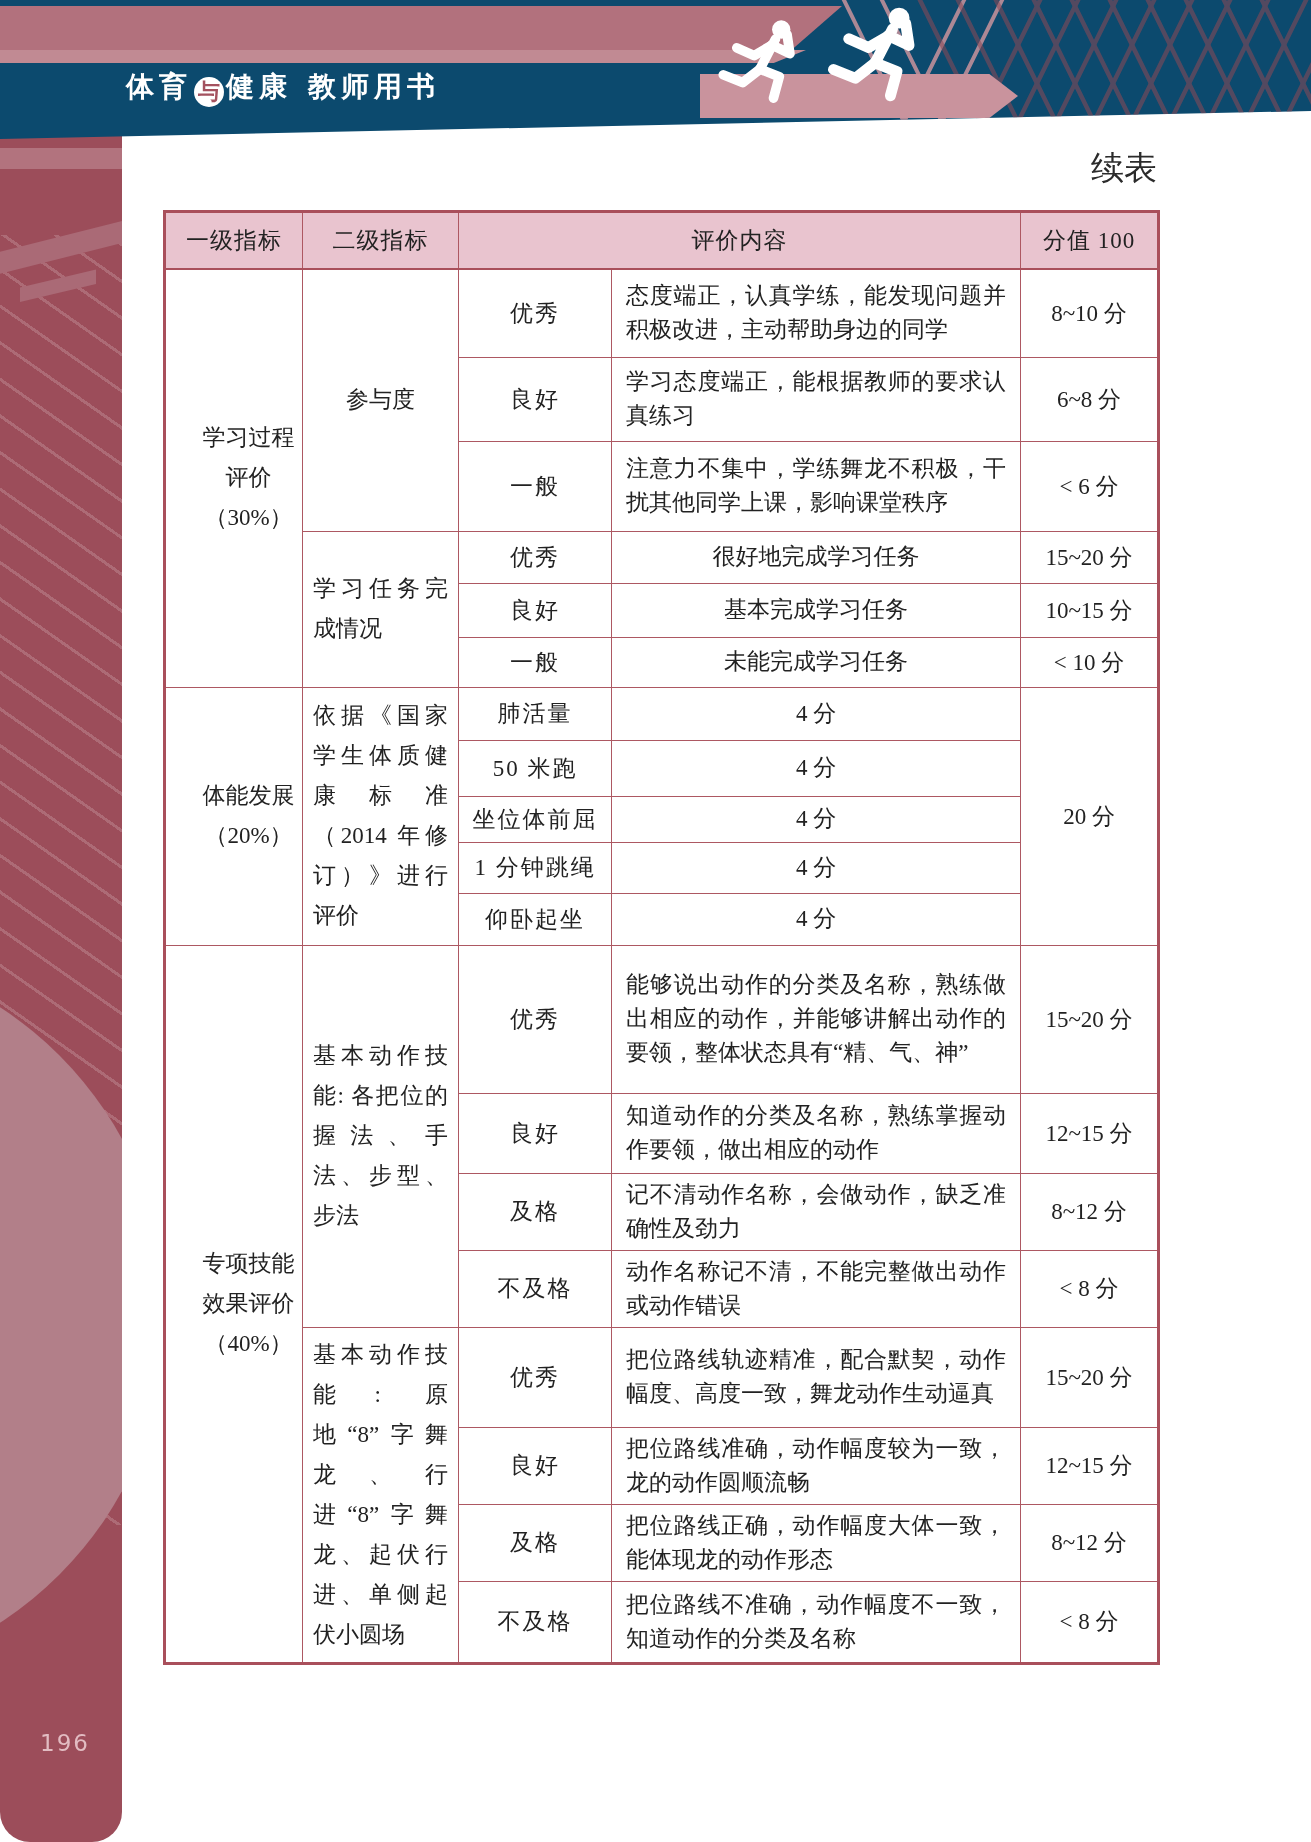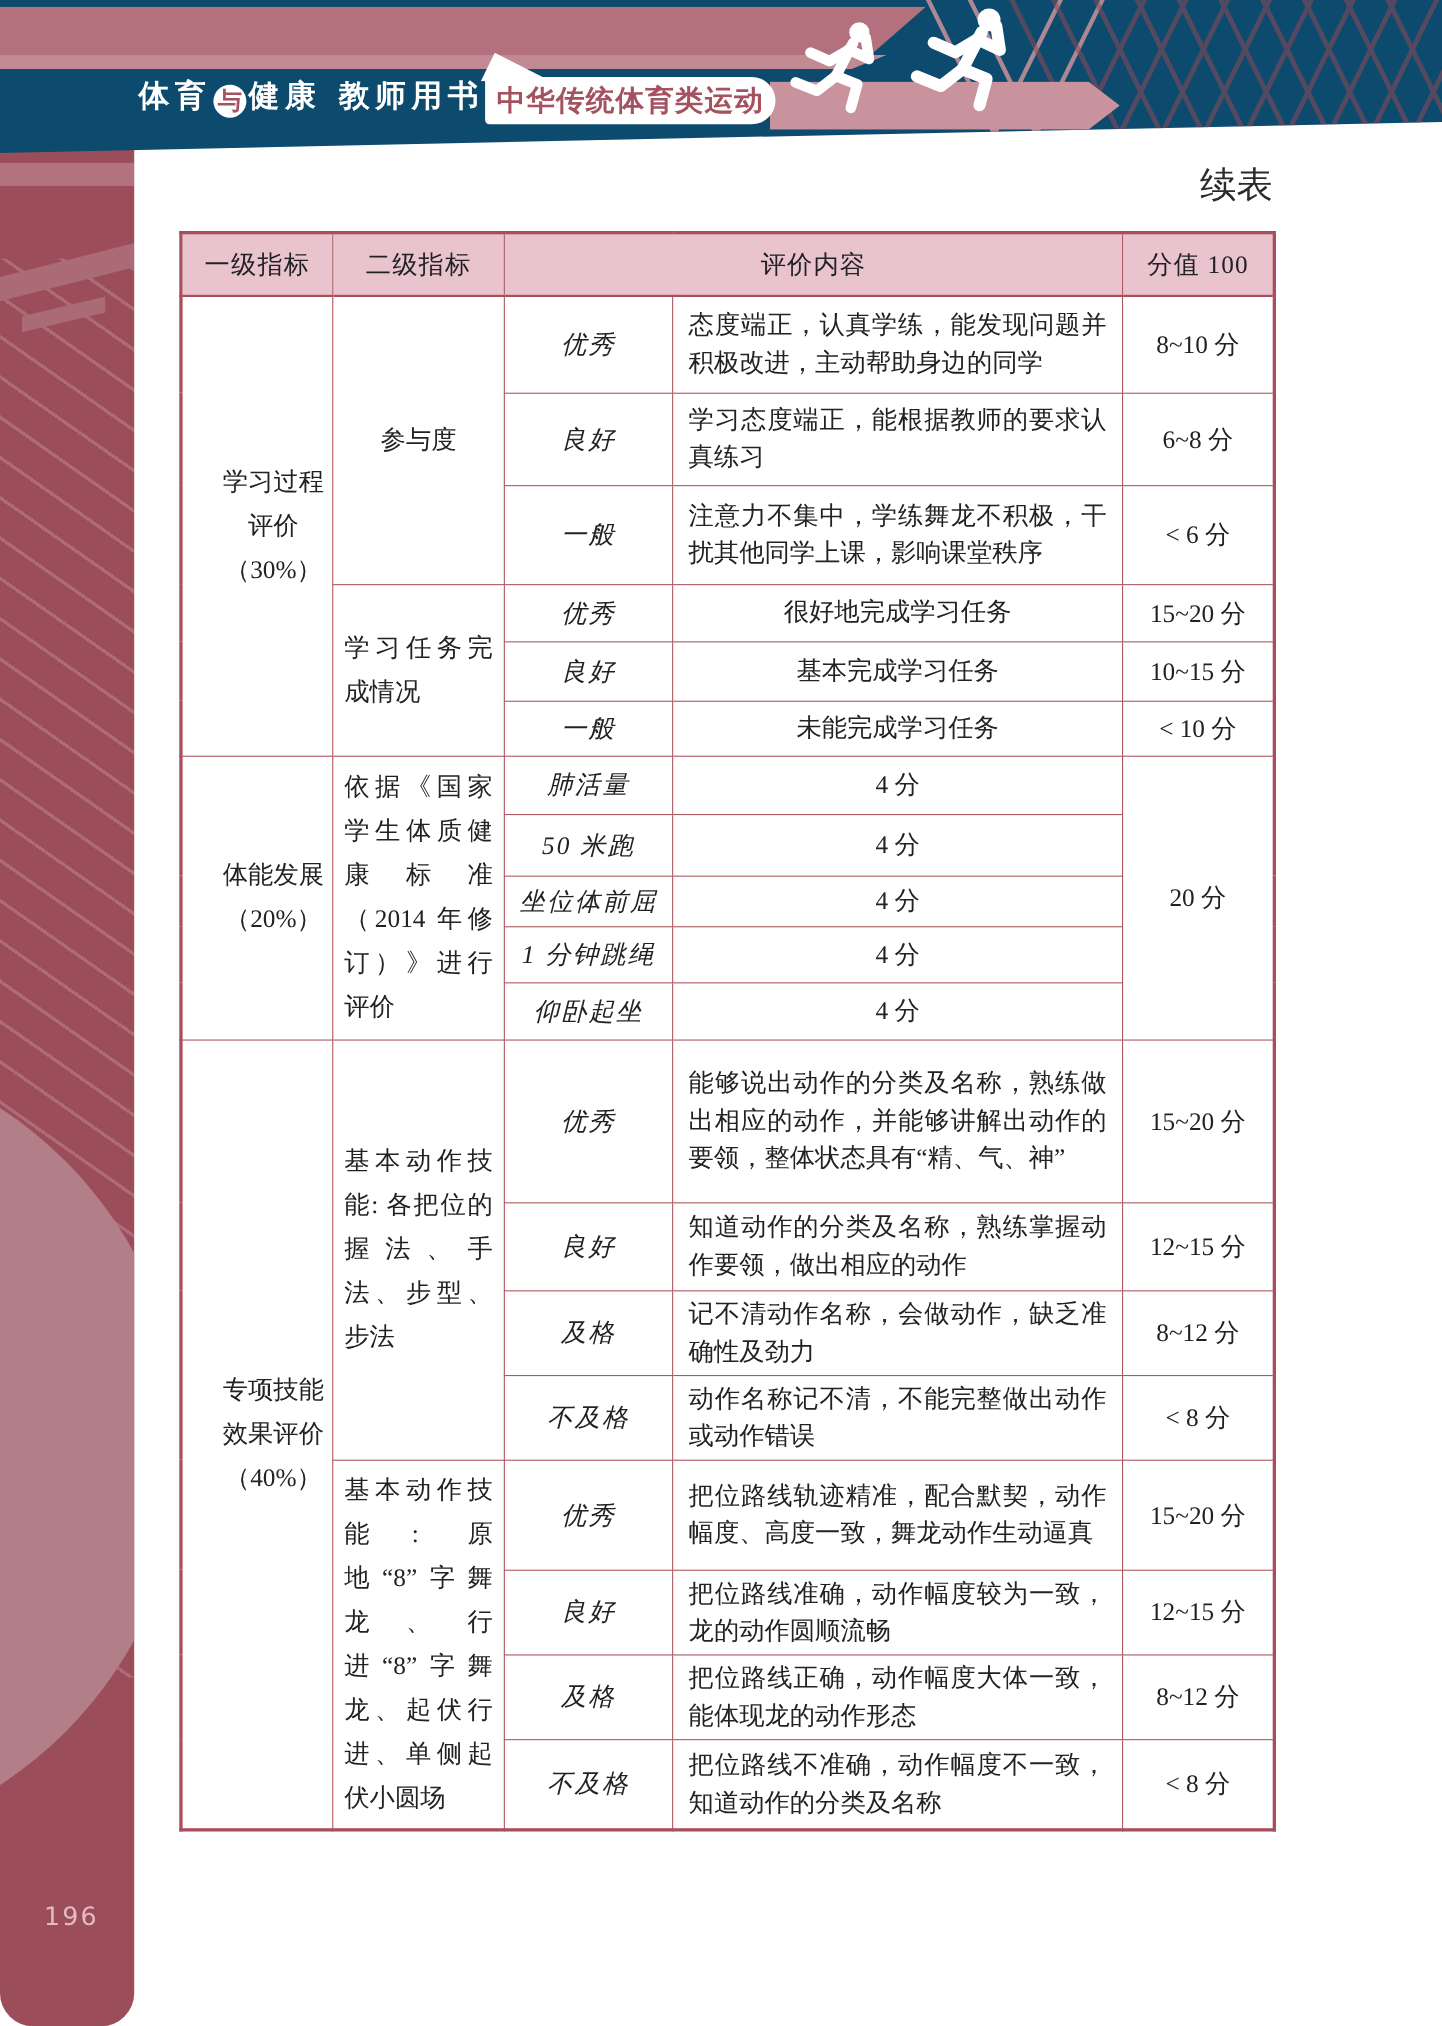--- a/index.html
+++ b/index.html
@@ -47,21 +47,21 @@
   
   .eval-table{position:absolute;left:163px;top:210px;width:994px;border-collapse:collapse;table-layout:fixed;
     z-index:3;border:3px solid #a94f5b;background:#ffffff;}
   .eval-table td,.eval-table th{border:1px solid #ad5862;color:#222222;font-size:23px;font-weight:normal;
     vertical-align:middle;overflow:hidden;padding:0;}
   .eval-table thead th{background:#e9c4cf;height:55px;text-align:center;font-weight:500;
     border-bottom:2px solid #a94f5b;letter-spacing:1px;}
   td.lvl1{text-align:center;white-space:pre-line;line-height:40px;padding-left:29px;}
   td.lvl2{text-align:center;padding:0 10px;line-height:40px;}
   td.lvl2.just{text-align:justify;}
-  td.rate{text-align:center;letter-spacing:2px;font-style:italic;}
+  td.rate{text-align:center;letter-spacing:2px;}
   td.cont{line-height:34px;}
   td.cont.just{text-align:justify;padding:4px 14px;}
   td.cont.cen{text-align:center;}
   td.score{text-align:center;}
 </style>
 </head>
 <body>
 
 <div class="page">
 
@@ -109,24 +109,20 @@
         <circle cx="66" cy="11" r="9.5" fill="#ffffff" stroke="none"></circle>
         <path d="M60 21 L44 52"></path>
         <path d="M56 27 L75 36 L72 16"></path>
         <path d="M55 28 L38 38 L20 30"></path>
         <path d="M44 52 L64 60 L58 82"></path>
         <path d="M44 52 L26 66 L6 58"></path>
       </g>
     </svg>
     <div class="book-title">
       <span>体育</span><span class="yu-circle">与</span><span>健康</span><span class="title-gap"></span><span>教师用书</span>
-    </div>
-    <div class="badge">
-      <div class="badge-tail"></div>
-      <span>中华传统体育类运动</span>
     </div>
   </div>
 
   <div class="cont-label">续表</div>
 
   <table class="eval-table">
     <colgroup>
       <col style="width:138px">
         <col style="width:156px">
         <col style="width:153px">

